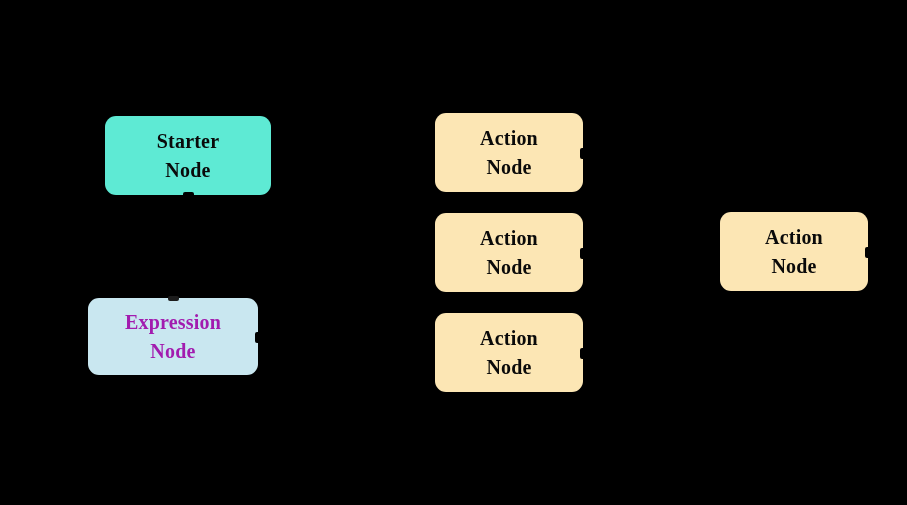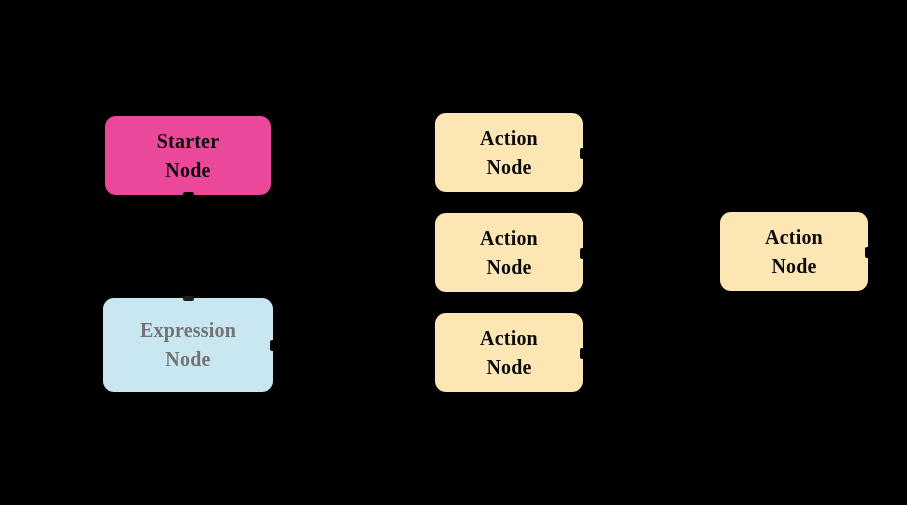--- a/index.html
+++ b/index.html
@@ -63,27 +63,27 @@
     left: 50%;
     margin-left: -5px;
     background: #1c1c1c;
   }
 </style>
 </head>
 <body>
 
 <div id="canvas" style="width: 907px; height: 505px; background: rgb(0, 0, 0);">
 
-  <div class="node" id="n-starter" style="left: 105px; top: 116px; width: 166px; height: 79px; background: #ec4899; color: rgb(10, 10, 10);">
+  <div class="node" id="n-starter" style="left: 105px; top: 116px; width: 166px; height: 79px; background: #5eead4; color: rgb(10, 10, 10);">
     <span class="ttl">Starter
 Node</span>
     <span class="port bottom"></span>
   </div>
 
-  <div class="node" id="n-expression" style="left: 103px; top: 298px; width: 170px; height: 94px; background: rgb(201, 231, 240); color: #737373;">
+  <div class="node" id="n-expression" style="left: 88px; top: 298px; width: 170px; height: 77px; background: rgb(201, 231, 240); color: #a21caf;">
     <span class="ttl">Expression
 Node</span>
     <span class="port top"></span>
     <span class="port right"></span>
   </div>
 
   <div class="node" id="n-action1" style="left: 435px; top: 113px; width: 148px; height: 79px; background: rgb(252, 230, 180); color: rgb(10, 10, 10);">
     <span class="ttl">Action
 Node</span>
     <span class="port right"></span>

